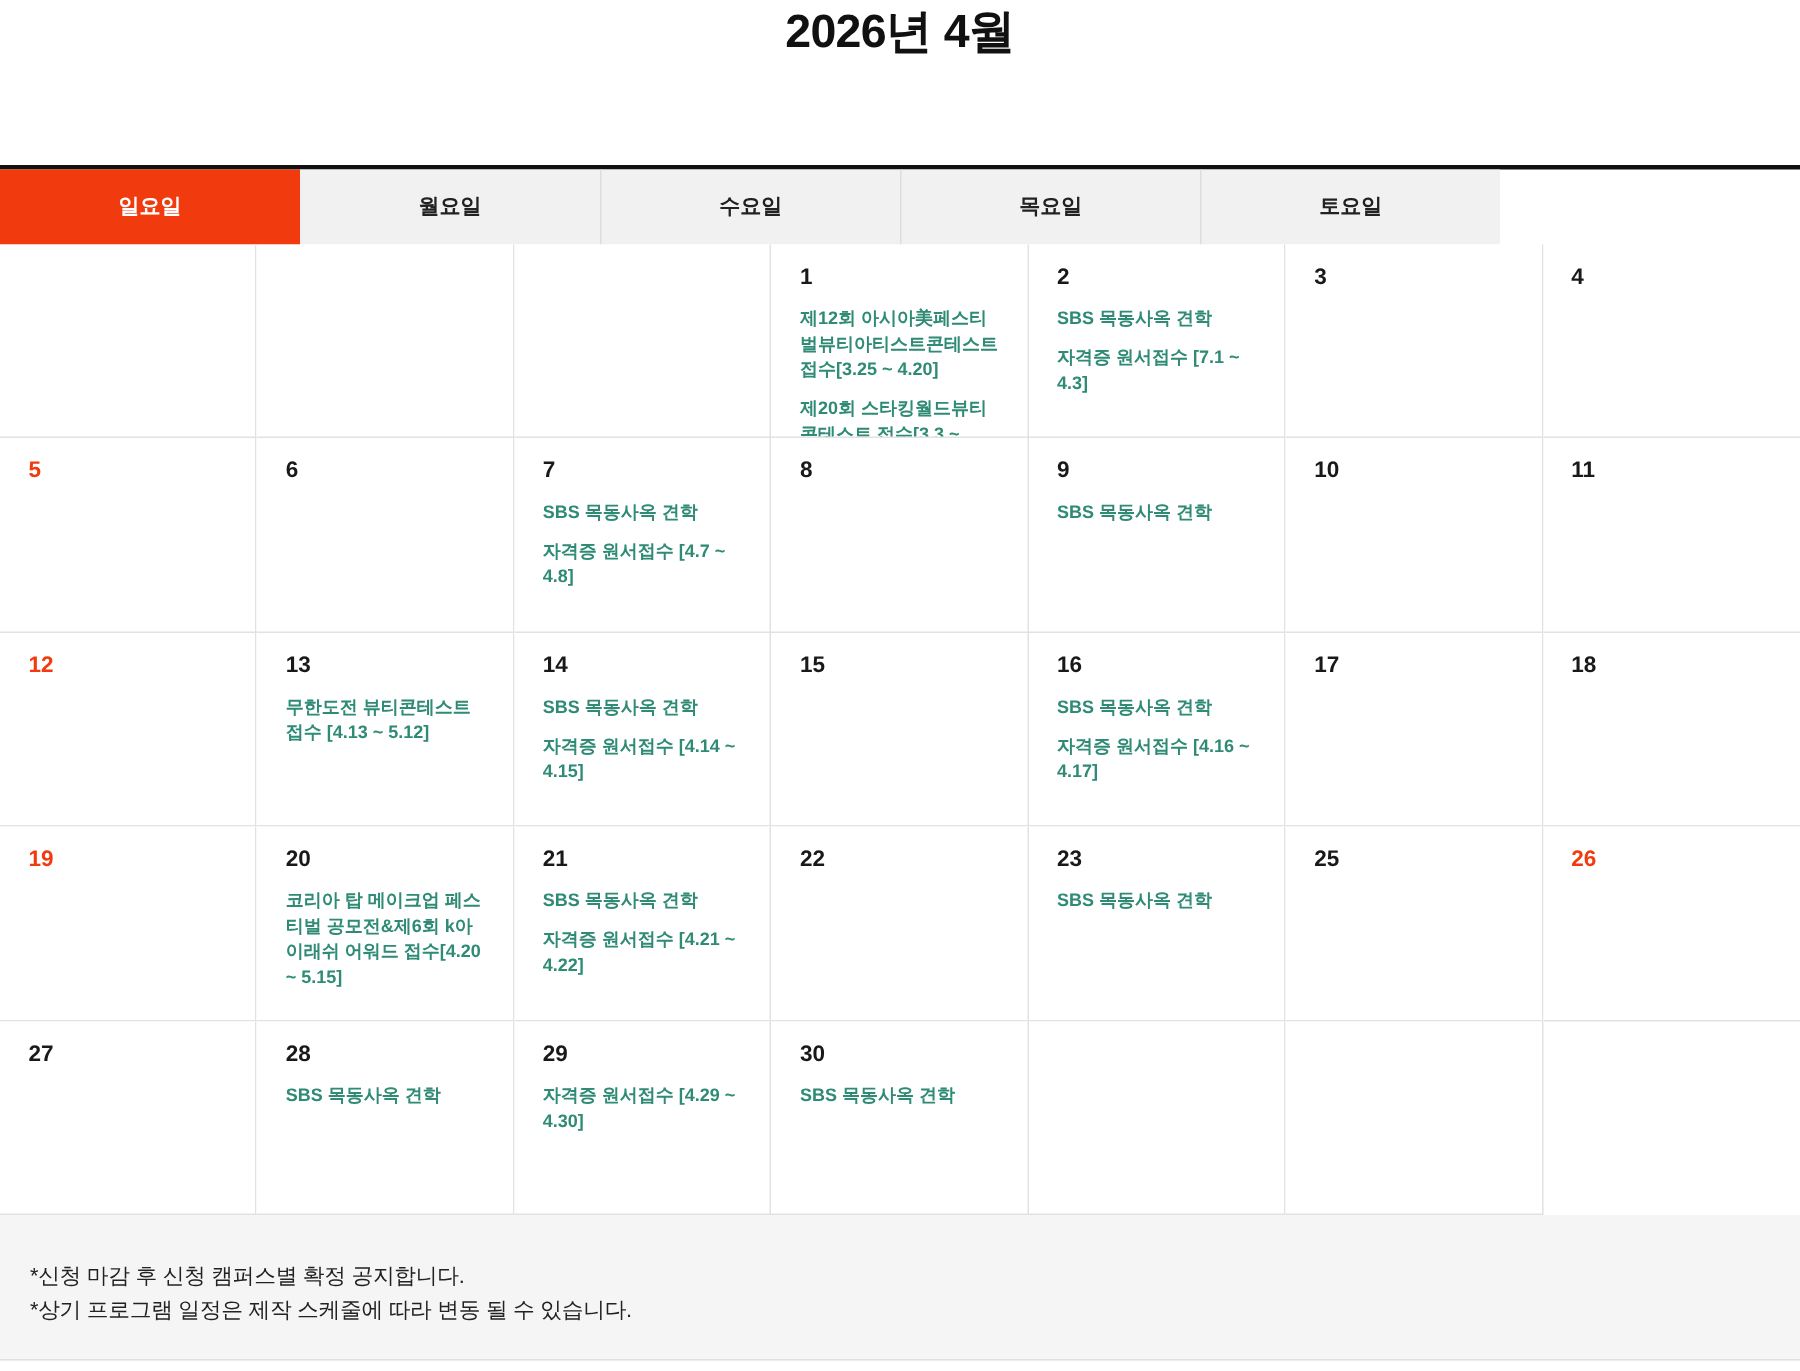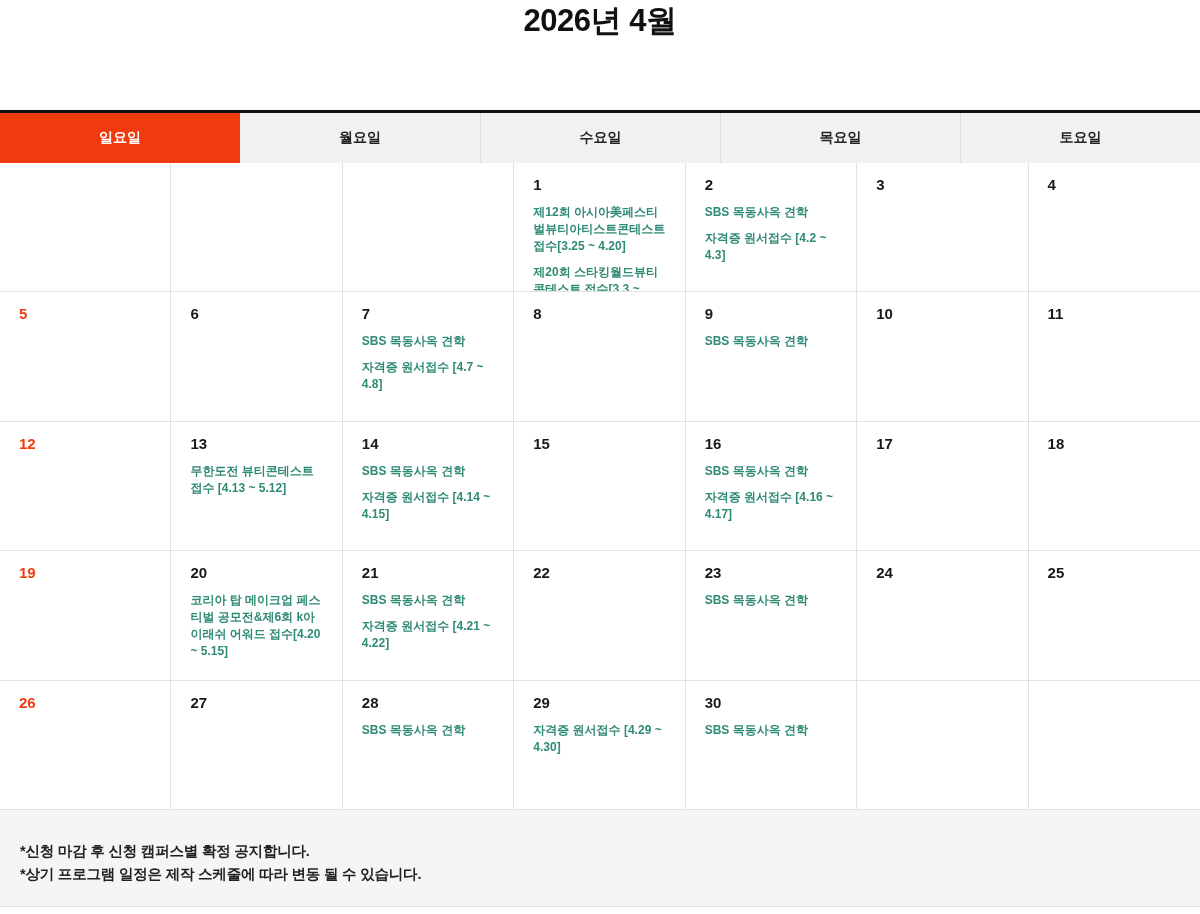--- a/index.html
+++ b/index.html
@@ -4,21 +4,21 @@
 <style>
   * { margin:0; padding:0; box-sizing:border-box; }
   html,body { width:1200px; background:#ffffff; font-family:"Liberation Sans","DejaVu Sans",sans-serif; }
   .page { width:1200px; height:914px; background:#ffffff; overflow:hidden; }
 
   
   .title-bar { height:110px; display:flex; align-items:flex-start; justify-content:center; background:#ffffff; }
   .title-bar h1 { font-size:31px; font-weight:800; color:#111111; letter-spacing:-0.5px; }
 
   
-  .week-header { display:grid; grid-template-columns:repeat(5,1fr); border-top:3px solid #111111; height:53px; }
+  .week-header { display:grid; grid-template-columns:repeat(6,1fr); border-top:3px solid #111111; height:53px; }
   .week-header .wh-cell {
     background:#f1f1f1; display:flex; align-items:center; justify-content:center;
     font-size:14px; font-weight:700; color:#222222; border-left:1px solid #dddddd;
   }
   .week-header .wh-cell:first-child { border-left:none; }
   .week-header .wh-cell.sun { background:#f13b0e; color:#ffffff; border-left:none; }
   .week-header .wh-cell.sun + .wh-cell { border-left:none; }
 
   
   .grid { display:grid; grid-template-columns:repeat(7,1fr); grid-auto-rows:129.4px; }
@@ -32,21 +32,20 @@
   .event {
     font-size:12px; font-weight:700; color:#2f8b75; line-height:17px;
     margin-top:9px; overflow-wrap:break-word; word-break:normal; cursor:pointer;
   }
   .event:first-of-type { margin-top:8px; }
 
   
   .footer {
     height:97px; background:#f5f5f5; border-bottom:1px solid #e0e0e0;
     padding:30px 20px 16px 20px;
-    font-weight:bold;
   }
   .footer p { font-size:14.5px; color:#222222; line-height:23px; letter-spacing:-0.2px; }
 </style>
 </head>
 <body>
 
 <div class="page">
 
   <div class="title-bar">
     <h1>2026년 4월</h1>
@@ -65,21 +64,21 @@
       <div class="cell"></div>
       <div class="cell"></div>
       <div class="cell">
         <div class="daynum">1</div>
         <div class="event">제12회 아시아美페스티벌뷰티아티스트콘테스트 접수[3.25 ~ 4.20]</div>
         <div class="event">제20회 스타킹월드뷰티콘테스트 접수[3.3 ~ 4.10]</div>
       </div>
       <div class="cell">
         <div class="daynum">2</div>
         <div class="event">SBS 목동사옥 견학</div>
-        <div class="event">자격증 원서접수 [4.2 ~ 4.3]</div>
+        <div class="event">자격증 원서접수 [7.1 ~ 4.3]</div>
       </div>
       <div class="cell">
         <div class="daynum">3</div>
       </div>
       <div class="cell">
         <div class="daynum">4</div>
       </div>
       <div class="cell">
         <div class="daynum sun">5</div>
       </div>
@@ -143,23 +142,20 @@
         <div class="event">자격증 원서접수 [4.21 ~ 4.22]</div>
       </div>
       <div class="cell">
         <div class="daynum">22</div>
       </div>
       <div class="cell">
         <div class="daynum">23</div>
         <div class="event">SBS 목동사옥 견학</div>
       </div>
       <div class="cell">
-        <div class="daynum">24</div>
-      </div>
-      <div class="cell">
         <div class="daynum">25</div>
       </div>
       <div class="cell">
         <div class="daynum sun">26</div>
       </div>
       <div class="cell">
         <div class="daynum">27</div>
       </div>
       <div class="cell">
         <div class="daynum">28</div>

